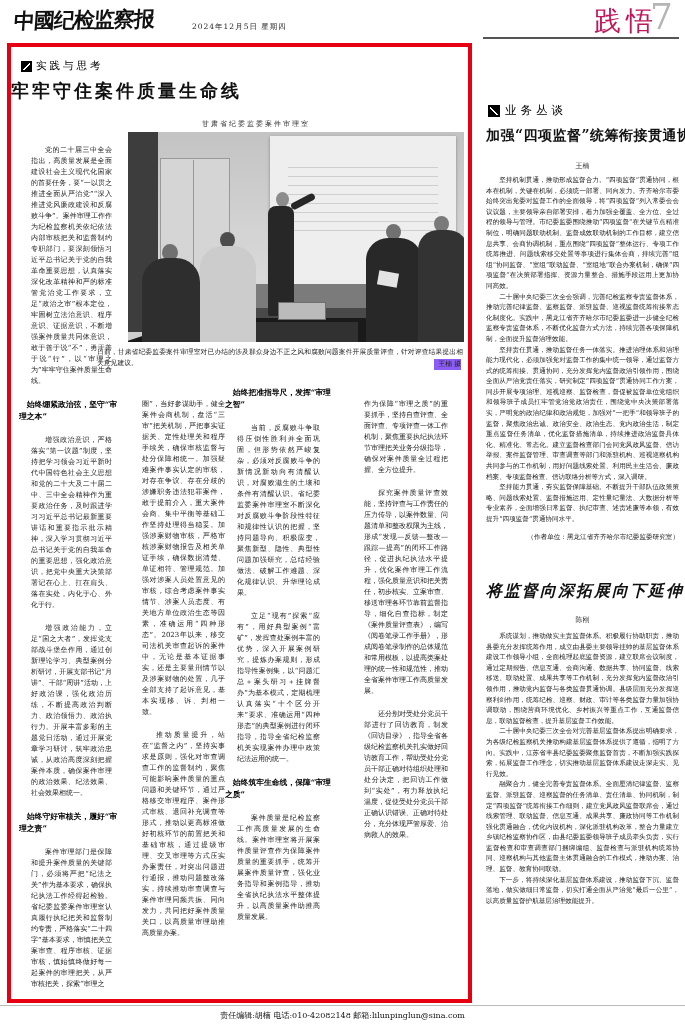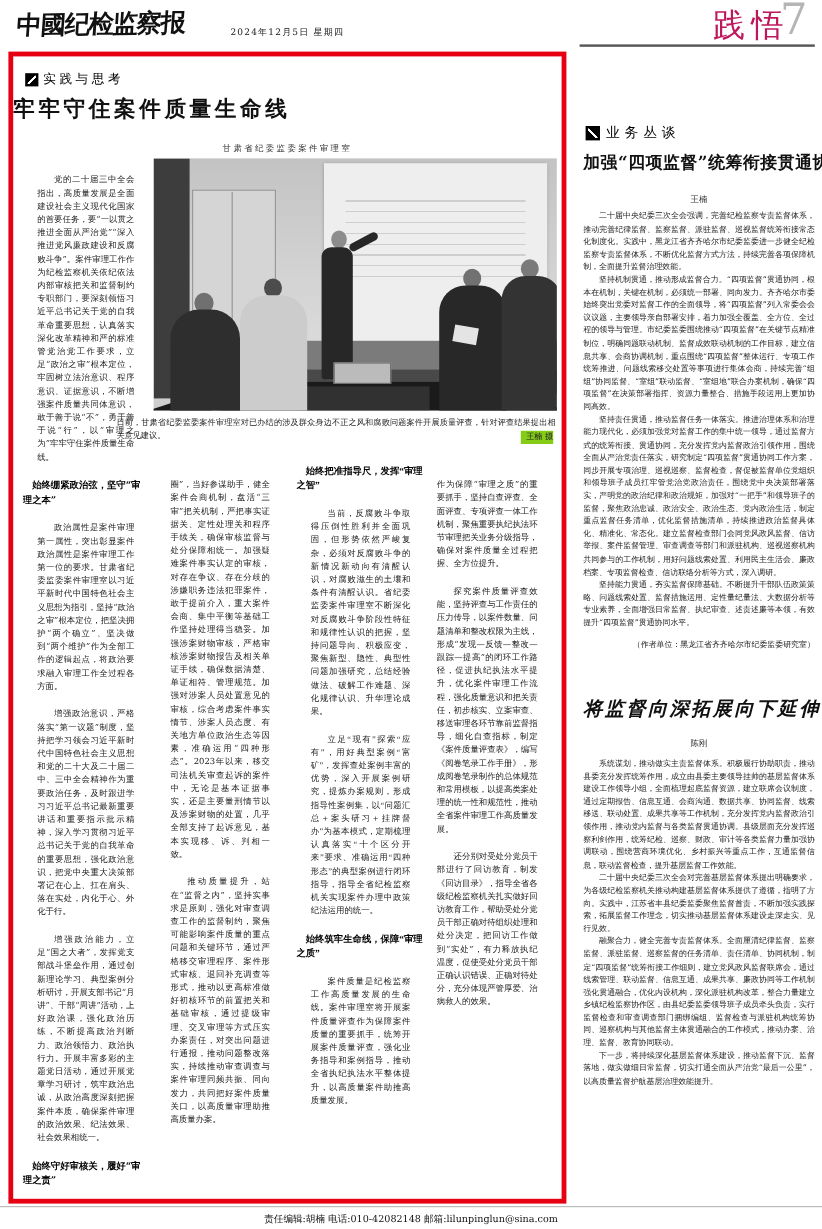--- a/index.html
+++ b/index.html
@@ -10,44 +10,44 @@
   
   .masthead{position:absolute;left:14px;top:6px;font-size:21px;font-weight:bold;
     transform:skewX(-5deg) rotate(-1deg);letter-spacing:-1px;white-space:nowrap;}
   .head-date{position:absolute;left:192px;top:22px;font-size:7.5px;letter-spacing:1px;color:#222;}
   .page-name{position:absolute;left:594px;top:3px;font-size:27px;letter-spacing:5px;color:#be185d;}
   .page-num{position:absolute;left:650px;top:-4px;font-size:36px;color:#b5b5b5;font-weight:400;}
   .head-rule{position:absolute;left:483px;top:37px;width:196px;height:2px;background:#555;}
   
   .red-box{position:absolute;left:7px;top:43px;width:465px;height:960px;
     border:4px solid #e60012;background:#fff;box-sizing:border-box;}
-  .box-inner{position:absolute;left:0;top:0;width:457px;height:767px;}
+  .box-inner{position:absolute;left:0;top:0;width:457px;height:767px;padding-left:33px;}
   .kicker{position:absolute;left:10px;top:12px;display:flex;align-items:center;gap:4px;}
   .kicker .ksq{width:11px;height:11px;background:#000;position:relative;flex:0 0 auto;}
   .kicker .ksq:after{content:"";position:absolute;left:2px;top:2px;width:7px;height:7px;
     background:linear-gradient(135deg,#000 45%,#fff 45%,#fff 60%,#000 60%);}
   .kicker-label{font-size:10.5px;letter-spacing:3px;color:#000;}
   .main-title{position:absolute;left:0;top:32px;width:100%;text-align:left;
     font-size:18px;font-weight:bold;letter-spacing:3px;white-space:nowrap;}
   .main-byline{position:absolute;left:0;top:72px;width:100%;text-align:center;
     font-size:7px;letter-spacing:2px;color:#333;}
   
   .photo{position:absolute;left:117px;top:85px;width:336px;height:210px;overflow:hidden;
     background:linear-gradient(#c6c6c6,#dedede 70%,#cfcfcf);filter:grayscale(1) contrast(.96);}
   .ph{position:absolute;}
   .caption{position:absolute;left:86px;top:300px;width:366px;font-size:6.8px;line-height:1.65;
     text-align:justify;color:#222;}
-  .caption .credit{position:absolute;right:2px;bottom:-1px;background:#84cc16;padding-left:4px;}
+  .caption .credit{position:absolute;right:2px;bottom:-1px;background:#8b5cf6;padding-left:4px;}
   
   .col{position:absolute;overflow:hidden;}
   .col p{margin:12px;font-size:7px;line-height:11px;text-align:justify;text-indent:2em;color:#1a1a1a;}
   .col h4{margin:6px 0 5px 0;font-size:7.8px;line-height:12px;font-weight:bold;text-indent:1em;color:#000;}
   .c1{left:8px;top:86px;width:105px;height:858px;}
   .c2{left:119px;top:340px;width:107px;height:604px;}
-  .c3{left:236px;top:340px;width:107px;height:604px;font-family:Liberation Serif, serif;}
+  .c3{left:214px;top:340px;width:107px;height:604px;}
   .c4{left:341px;top:340px;width:108px;height:604px;}
   
   .sidebar{position:absolute;left:486px;top:43px;width:193px;height:960px;}
   .s-label{position:absolute;left:2px;top:60px;display:flex;align-items:center;gap:5px;}
   .s-label .ksq{width:12px;height:12px;background:#000;position:relative;}
   .s-label .ksq:after{content:"";position:absolute;left:2px;top:2px;width:8px;height:8px;
     background:linear-gradient(45deg,#000 40%,#fff 40%,#fff 55%,#000 55%);}
   .s-label-text{font-size:11.5px;letter-spacing:4px;color:#000;}
   .s-title1{position:absolute;left:0;top:84px;width:100%;text-align:center;font-size:14px;
     font-weight:bold;letter-spacing:0.5px;white-space:nowrap;}
@@ -116,21 +116,20 @@
     </div>
 
     <div class="caption">
       <span>日前，甘肃省纪委监委案件审理室对已办结的涉及群众身边不正之风和腐败问题案件开展质量评查，针对评查结果提出相关意见建议。</span>
       <span class="credit">王楠 摄</span>
     </div>
 
     <div class="col c1">
       <p>党的二十届三中全会指出，高质量发展是全面建设社会主义现代化国家的首要任务，要“一以贯之推进全面从严治党”“深入推进党风廉政建设和反腐败斗争”。案件审理工作作为纪检监察机关依纪依法内部审核把关和监督制约专职部门，要深刻领悟习近平总书记关于党的自我革命重要思想，认真落实深化改革精神和严的标准管党治党工作要求，立足“政治之审”根本定位，牢固树立法治意识、程序意识、证据意识，不断增强案件质量共同体意识，敢于善于说“不”，勇于善于说“行”，以“审理之为”牢牢守住案件质量生命线。</p>
       <h4>始终绷紧政治弦，坚守“审理之本”</h4>
-      <p>政治属性是案件审理第一属性，突出彰显案件政治属性是案件审理工作第一位的要求。甘肃省纪委监委案件审理室以习近平新时代中国特色社会主义思想为指引，坚持“政治之审”根本定位，把坚决拥护“两个确立”、坚决做到“两个维护”作为全部工作的逻辑起点，将政治要求融入审理工作全过程各方面。</p>
       <p>增强政治意识，严格落实“第一议题”制度，坚持把学习领会习近平新时代中国特色社会主义思想和党的二十大及二十届二中、三中全会精神作为重要政治任务，及时跟进学习习近平总书记最新重要讲话和重要指示批示精神，深入学习贯彻习近平总书记关于党的自我革命的重要思想，强化政治意识，把党中央重大决策部署记在心上、扛在肩头、落在实处，内化于心、外化于行。</p>
       <p>增强政治能力，立足“国之大者”，发挥党支部战斗堡垒作用，通过创新理论学习、典型案例分析研讨，开展支部书记“月讲”、干部“周讲”活动，上好政治课，强化政治历练，不断提高政治判断力、政治领悟力、政治执行力。开展丰富多彩的主题党日活动，通过开展党章学习研讨，筑牢政治忠诚，从政治高度深刻把握案件本质，确保案件审理的政治效果、纪法效果、社会效果相统一。</p>
       <h4>始终守好审核关，履好“审理之责”</h4>
       <p>案件审理部门是保障和提升案件质量的关键部门，必须将严把“纪法之关”作为基本要求，确保执纪执法工作经得起检验。省纪委监委案件审理室认真履行执纪把关和监督制约专责，严格落实“二十四字”基本要求，审慎把关立案审查、程序审核、证据审核，慎始慎终做好每一起案件的审理把关，从严审核把关，探索“审理之</p>
     </div>
 
     <div class="col c2">
       <p style="text-indent:0;">圈”，当好参谋助手，健全案件会商机制，盘活“三审”把关机制，严把事实证据关、定性处理关和程序手续关，确保审核监督与处分保障相统一。加强疑难案件事实认定的审核，对存在争议、存在分歧的涉嫌职务违法犯罪案件，敢于提前介入，重大案件会商、集中平衡等基础工作坚持处理得当稳妥。加强涉案财物审核，严格审核涉案财物报告及相关单证手续，确保数据清楚、单证相符、管理规范。加强对涉案人员处置意见的审核，综合考虑案件事实情节、涉案人员态度、有关地方单位政治生态等因素，准确运用“四种形态”。2023年以来，移交司法机关审查起诉的案件中，无论是基本证据事实，还是主要量刑情节以及涉案财物的处置，几乎全部支持了起诉意见，基本实现移、诉、判相一致。</p>
       <p>推动质量提升，站在“监督之内”，坚持实事求是原则，强化对审查调查工作的监督制约，聚焦可能影响案件质量的重点问题和关键环节，通过严格移交审理程序、案件形式审核、退回补充调查等形式，推动以更高标准做好初核环节的前置把关和基础审核，通过提级审理、交叉审理等方式压实办案责任，对突出问题进行通报，推动问题整改落实，持续推动审查调查与案件审理同频共振、同向发力，共同把好案件质量关口，以高质量审理助推高质量办案。</p>
     </div>
@@ -156,22 +155,22 @@
 
   <div class="s-label">
     <span class="ksq"></span>
     <span class="s-label-text">业务丛谈</span>
   </div>
 
   <div class="s-title1">加强“四项监督”统筹衔接贯通协同</div>
   <div class="s-byline b1">王楠</div>
 
   <div class="s-body body1">
+    <p>坚持机制贯通，推动形成监督合力。“四项监督”贯通协同，根本在机制，关键在机制，必须统一部署、同向发力。齐齐哈尔市委始终突出党委对监督工作的全面领导，将“四项监督”列入常委会会议议题，主要领导亲自部署安排，着力加强全覆盖、全方位、全过程的领导与管理。市纪委监委围绕推动“四项监督”在关键节点精准制位，明确同题联动机制、监督成效联动机制的工作目标，建立信息共享、会商协调机制，重点围绕“四项监督”整体运行、专项工作统筹推进、问题线索移交处置等事项进行集体会商，持续完善“组组”协同监督、“室组”联动监督、“室组地”联合办案机制，确保“四项监督”在决策部署指挥、资源力量整合、措施手段运用上更加协同高效。</p>
     <p>二十届中央纪委三次全会强调，完善纪检监察专责监督体系，推动完善纪律监督、监察监督、派驻监督、巡视监督统筹衔接常态化制度化。实践中，黑龙江省齐齐哈尔市纪委监委进一步健全纪检监察专责监督体系，不断优化监督方式方法，持续完善各项保障机制，全面提升监督治理效能。</p>
-    <p>坚持机制贯通，推动形成监督合力。“四项监督”贯通协同，根本在机制，关键在机制，必须统一部署、同向发力。齐齐哈尔市委始终突出党委对监督工作的全面领导，将“四项监督”列入常委会会议议题，主要领导亲自部署安排，着力加强全覆盖、全方位、全过程的领导与管理。市纪委监委围绕推动“四项监督”在关键节点精准制位，明确同题联动机制、监督成效联动机制的工作目标，建立信息共享、会商协调机制，重点围绕“四项监督”整体运行、专项工作统筹推进、问题线索移交处置等事项进行集体会商，持续完善“组组”协同监督、“室组”联动监督、“室组地”联合办案机制，确保“四项监督”在决策部署指挥、资源力量整合、措施手段运用上更加协同高效。</p>
     <p>坚持责任贯通，推动监督任务一体落实。推进治理体系和治理能力现代化，必须加强党对监督工作的集中统一领导，通过监督方式的统筹衔接、贯通协同，充分发挥党内监督政治引领作用，围绕全面从严治党责任落实，研究制定“四项监督”贯通协同工作方案，同步开展专项治理、巡视巡察、监督检查，督促被监督单位党组织和领导班子成员扛牢管党治党政治责任，围绕党中央决策部署落实，严明党的政治纪律和政治规矩，加强对“一把手”和领导班子的监督，聚焦政治忠诚、政治安全、政治生态、党内政治生活，制定重点监督任务清单，优化监督措施清单，持续推进政治监督具体化、精准化、常态化。建立监督检查部门会同党风政风监督、信访举报、案件监督管理、审查调查等部门和派驻机构、巡视巡察机构共同参与的工作机制，用好问题线索处置、利用民主生活会、廉政档案、专项监督检查、信访联络分析等方式，深入调研。</p>
     <p>坚持能力贯通，夯实监督保障基础。不断提升干部队伍政策策略、问题线索处置、监督措施运用、定性量纪量法、大数据分析等专业素养，全面增强日常监督、执纪审查、述责述廉等本领，有效提升“四项监督”贯通协同水平。</p>
   </div>
   <div class="sig">（作者单位：黑龙江省齐齐哈尔市纪委监委研究室）</div>
 
   <div class="s-title2">将监督向深拓展向下延伸</div>
   <div class="s-byline b2">陈刚</div>
 
   <div class="s-body body2">
     <p>系统谋划，推动做实主责监督体系。积极履行协助职责，推动县委充分发挥统筹作用，成立由县委主要领导挂帅的基层监督体系建设工作领导小组，全面梳理起底监督资源，建立联席会议制度，通过定期报告、信息互通、会商沟通、数据共享、协同监督、线索移送、联动处置、成果共享等工作机制，充分发挥党内监督政治引领作用，推动党内监督与各类监督贯通协调。县级层面充分发挥巡察利剑作用，统筹纪检、巡察、财政、审计等各类监督力量加强协调联动，围绕营商环境优化、乡村振兴等重点工作，互通监督信息，联动监督检查，提升基层监督工作效能。</p>

